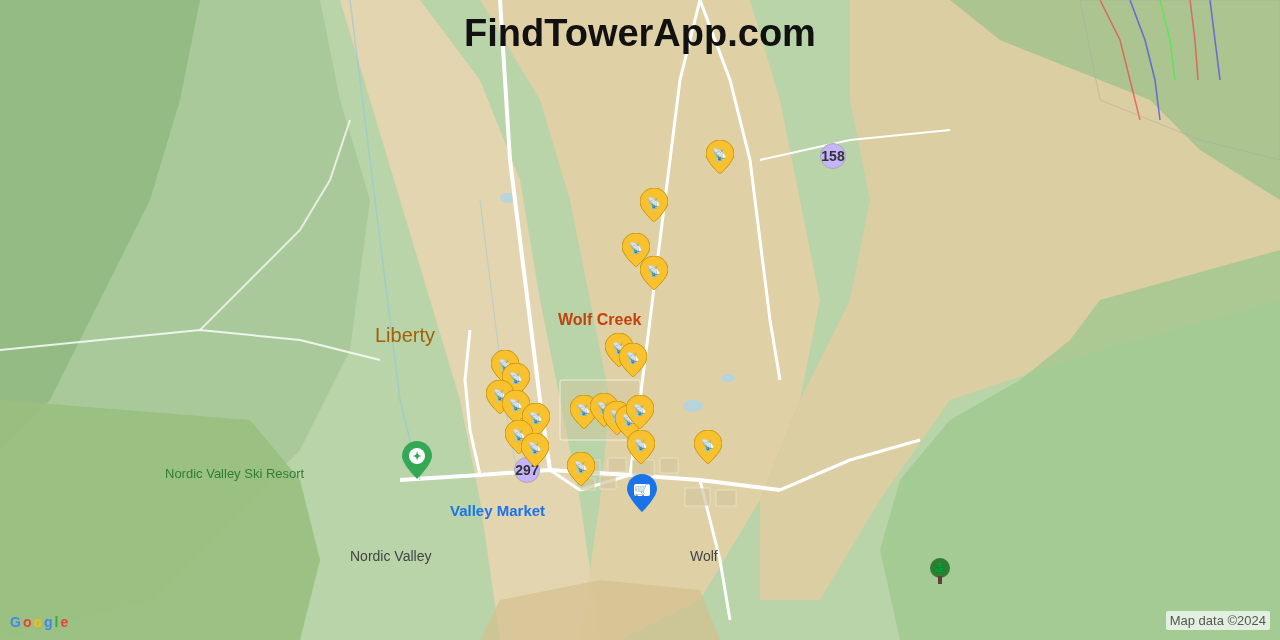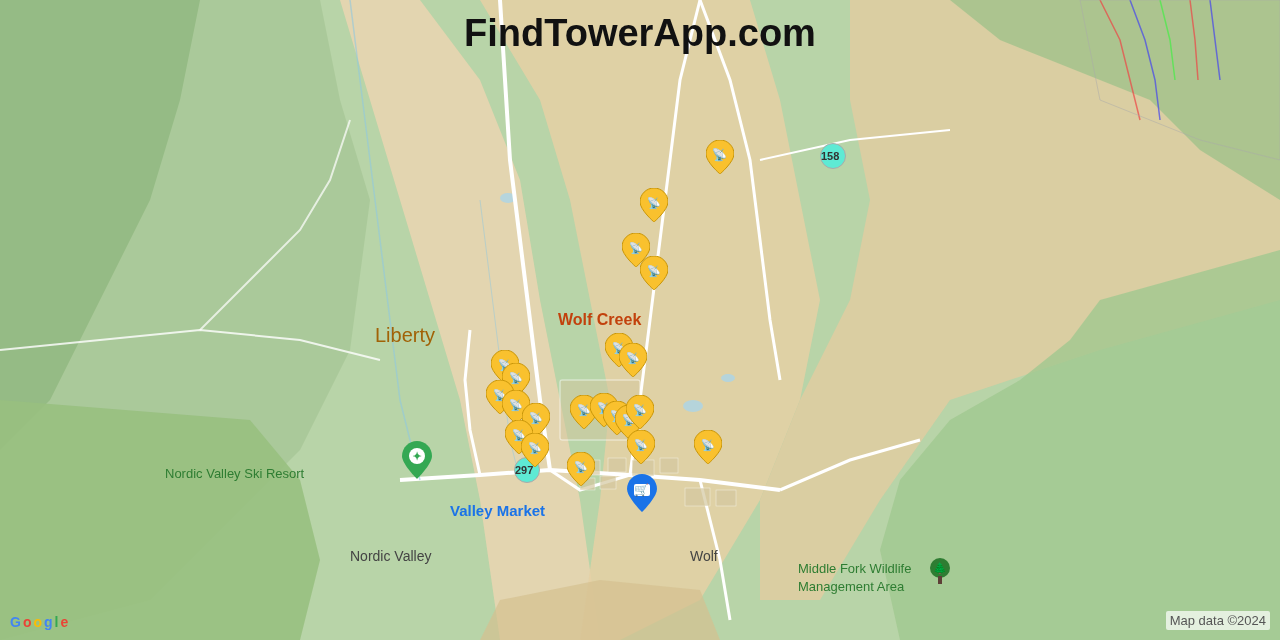--- a/index.html
+++ b/index.html
@@ -79,28 +79,29 @@
     .place-label.blue {
       color: #1a73e8;
       font-weight: 600;
       font-size: 15px;
     }
 
     
     .road-shield {
       position: absolute;
       z-index: 60;
-      background: #5eead4;
+      background: #c4b5fd;
       border: 1.5px solid #aaa;
       border-radius: 50%;
       width: 26px;
       height: 26px;
       display: flex;
       align-items: center;
-      font-size: 11px;
+      justify-content: center;
+      font-size: 14px;
       font-weight: bold;
       color: #333;
     }
 
     
     .tower-pin {
       position: absolute;
       z-index: 70;
       width: 28px;
       height: 34px;
@@ -393,24 +394,20 @@
   <div class="place-label bold" style="left:558px; top:311px; font-size:16px; color:#c2410c; font-weight:600;">Wolf Creek</div>
 
   <div class="place-label" style="left:690px; top:548px; font-size:14px; color:#444;">Wolf</div>
 
   <div class="place-label" style="left:350px; top:548px; font-size:14px; color:#444;">Nordic Valley</div>
 
   <div class="place-label green" style="left:165px; top:466px; font-size:13px;">Nordic Valley Ski Resort</div>
 
   <div class="place-label blue" style="left:450px; top:502px; font-size:15px;">Valley Market</div>
 
-  <div class="place-label green" style="left:798px; top:560px; font-size:13px; line-height:1.4;">
-    <span style="white-space:pre-line;">Middle Fork Wildlife
-Management Area</span>
-  </div>
 
   <div style="position:absolute; left:928px; top:558px; z-index:50;">
     <svg width="24" height="28" viewBox="0 0 24 28">
       <circle cx="12" cy="10" r="10" fill="#2e7d32"></circle>
       <rect x="10" y="18" width="4" height="8" fill="#5d4037"></rect>
       <text x="12" y="14" text-anchor="middle" font-size="11" fill="white">🌲</text>
     </svg>
   </div>
 
   <div class="google-watermark">

